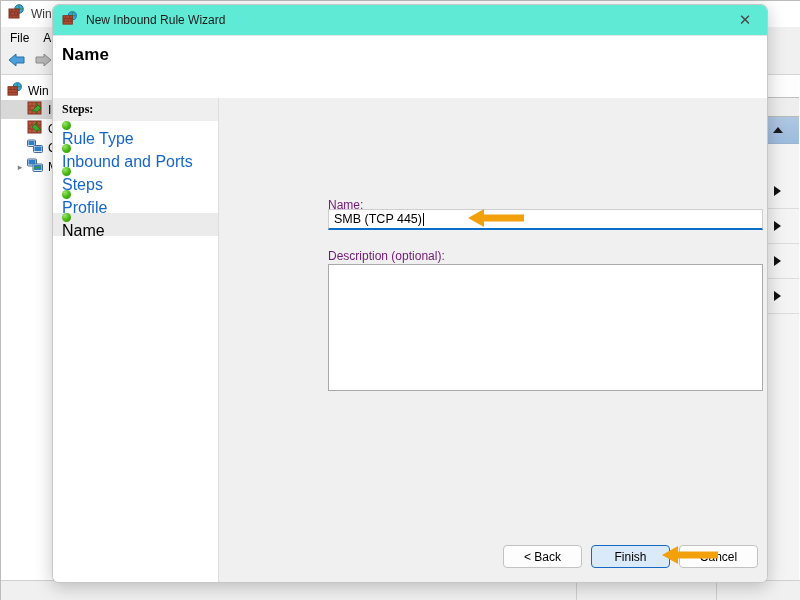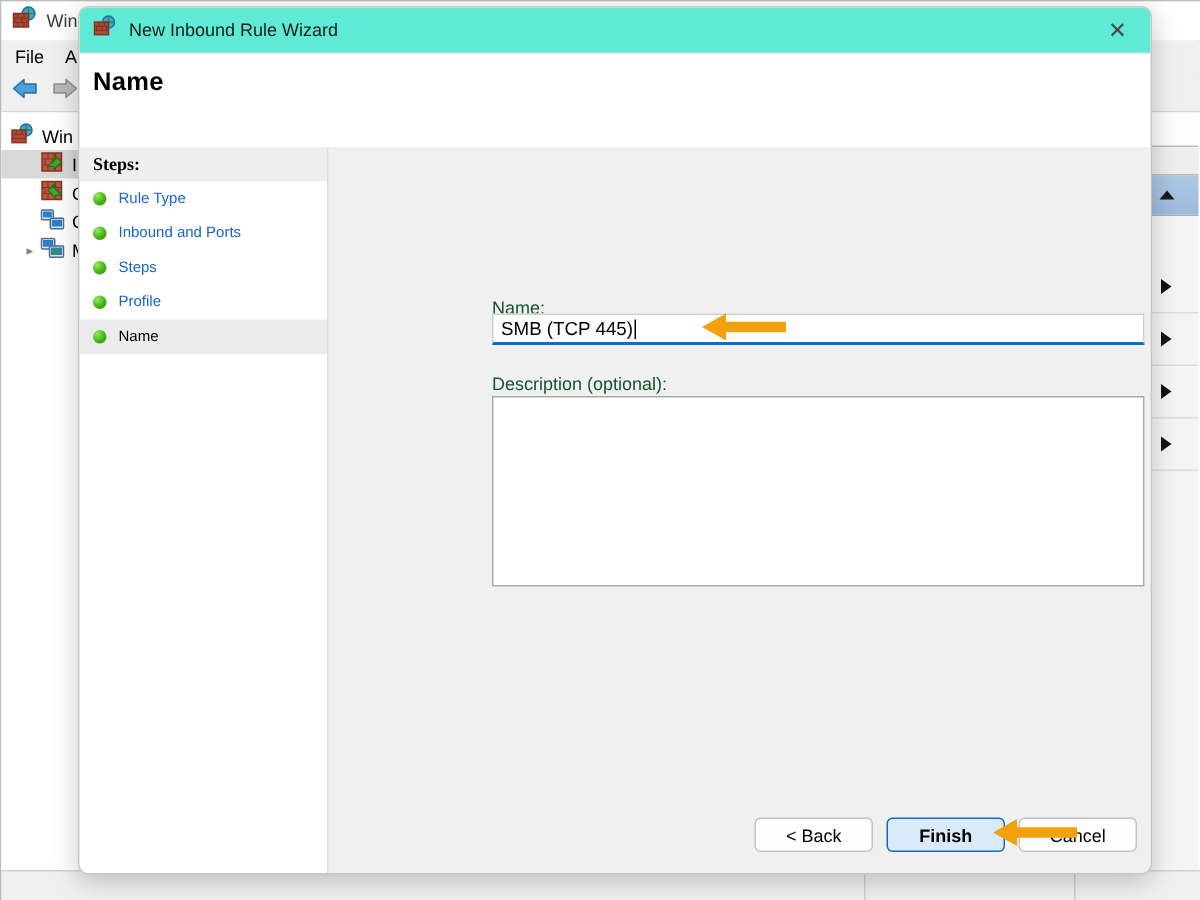--- a/index.html
+++ b/index.html
@@ -134,37 +134,38 @@
   .steps-panel {
     position: absolute; left: 0; top: 0; width: 166px; bottom: 0;
     background: #ffffff; border-right: 1px solid #dddddd;
     box-sizing: border-box;
   }
   .steps-title {
     font-size: 12px; font-weight: bold; color: #000;
     background: #efefef; padding: 4px 0 4px 9px; font-family: Liberation Serif, serif;
   }
   .step-row {
-    display: flex; align-items: center; height: 23px; padding-left: 9px;
-    font-size: 10px;
+    display: flex; align-items: flex-start; height: 23px; padding-left: 9px;
+    font-size: 16px;
+    flex-direction: column;
   }
   .step-row.current { background: #ebebeb; }
   .step-bullet {
     width: 9px; height: 9px; border-radius: 50%;
     background: radial-gradient(circle at 32% 28%, #9ae66a 0%, #46b812 52%, #2e8a0a 100%);
     margin-right: 8px; flex: none;
   }
   .step-label { color: #1666c9; }
   .step-row.current .step-label { color: #000; }
 
   .content-panel {
     position: absolute; left: 167px; top: 0; right: 0; bottom: 0;
     background: #f0f0f0;
   }
-  .field-label { position: absolute; font-size: 12px; color: #14532d; }
+  .field-label { position: absolute; font-size: 12px; color: #701a75; }
   .name-input {
     position: absolute; background: #ffffff;
     border: 1px solid #cfcfcf; border-bottom: 2px solid #0b6ec9;
     box-sizing: border-box;
     font-family: "Liberation Sans", sans-serif;
     font-size: 12.5px; color: #000;
     padding: 0 0 0 5px; line-height: 20px;
     display: flex; align-items: center;
   }
   .caret {
@@ -180,21 +181,21 @@
   .btn-row { position: absolute; right: 9px; bottom: 14px; display: flex; gap: 9px; }
   .btn {
     width: 79px; height: 23px;
     background: #fdfdfd; border: 1px solid #c2c2c2; border-radius: 4px;
     font-size: 12px; color: #000;
     display: flex; align-items: center; justify-content: center;
     font-family: "Liberation Sans", sans-serif;
     box-sizing: border-box;
   }
   .btn.default {
-    background: #dbeaf9; border: 1px solid #1668c4; font-weight: bold;
+    background: #dbeaf9; border: 1px solid #1668c4;
   }
 
   
   .arrow { position: absolute; pointer-events: none; }
 
   
   .ico { flex: none; display: inline-block; }
 </style>
 </head>
 <body>

